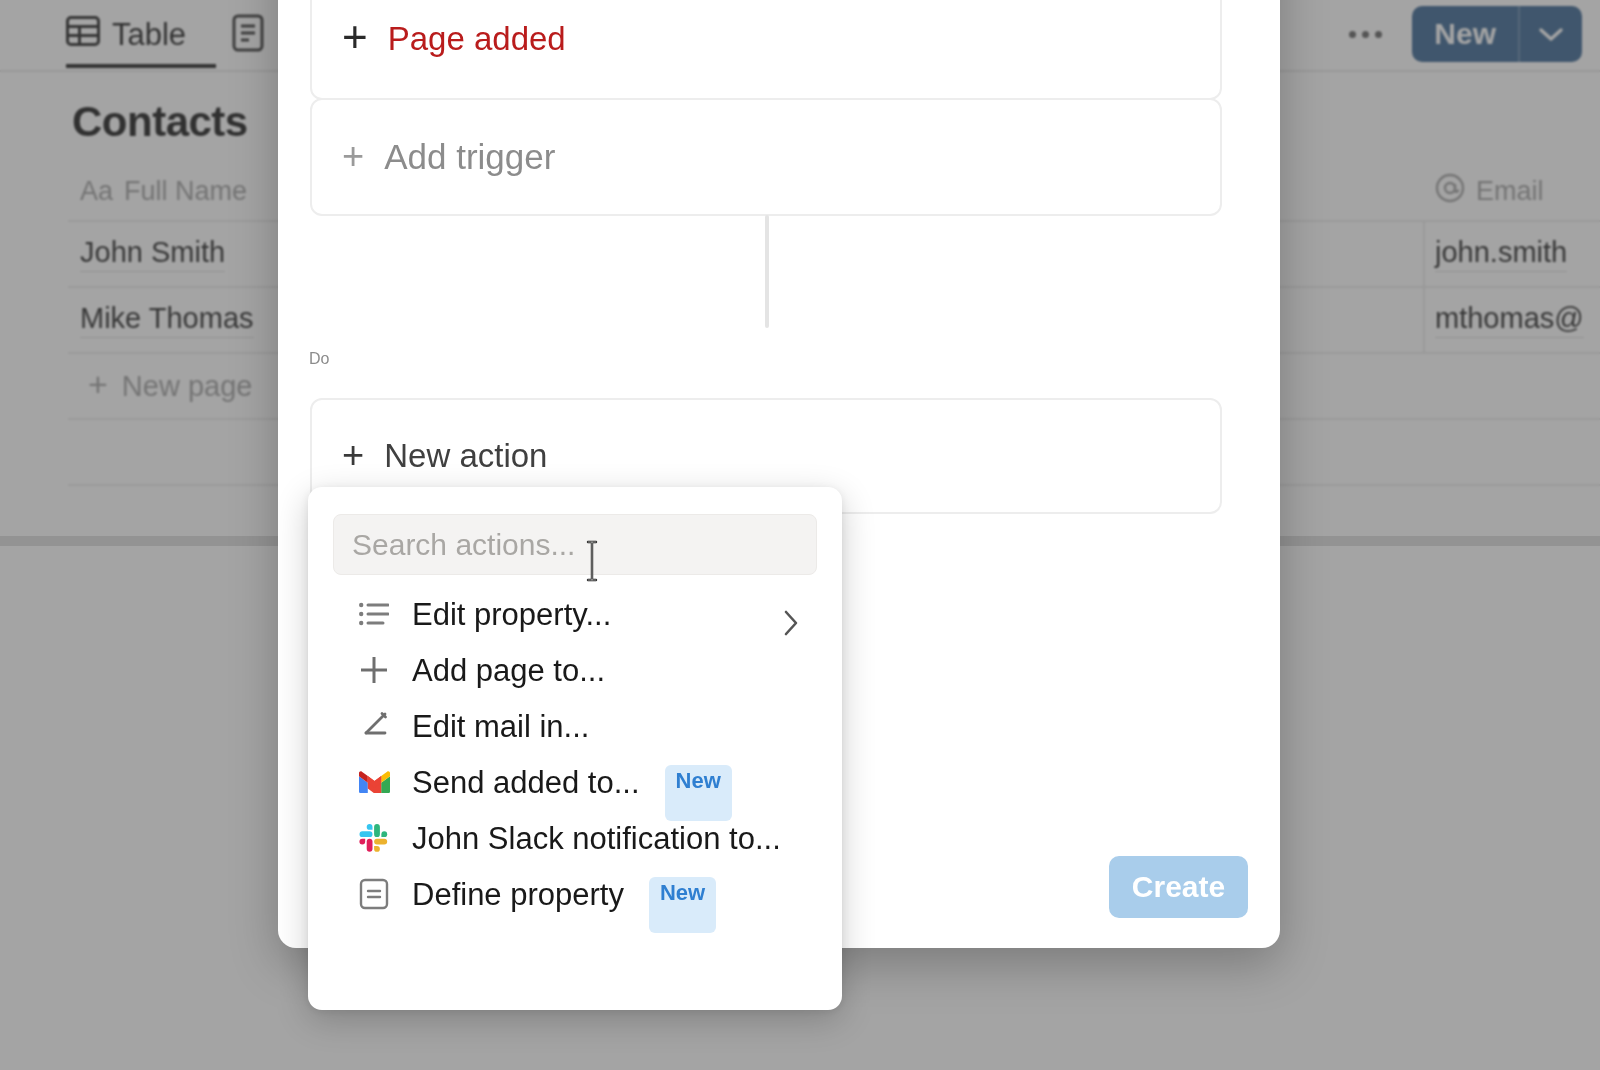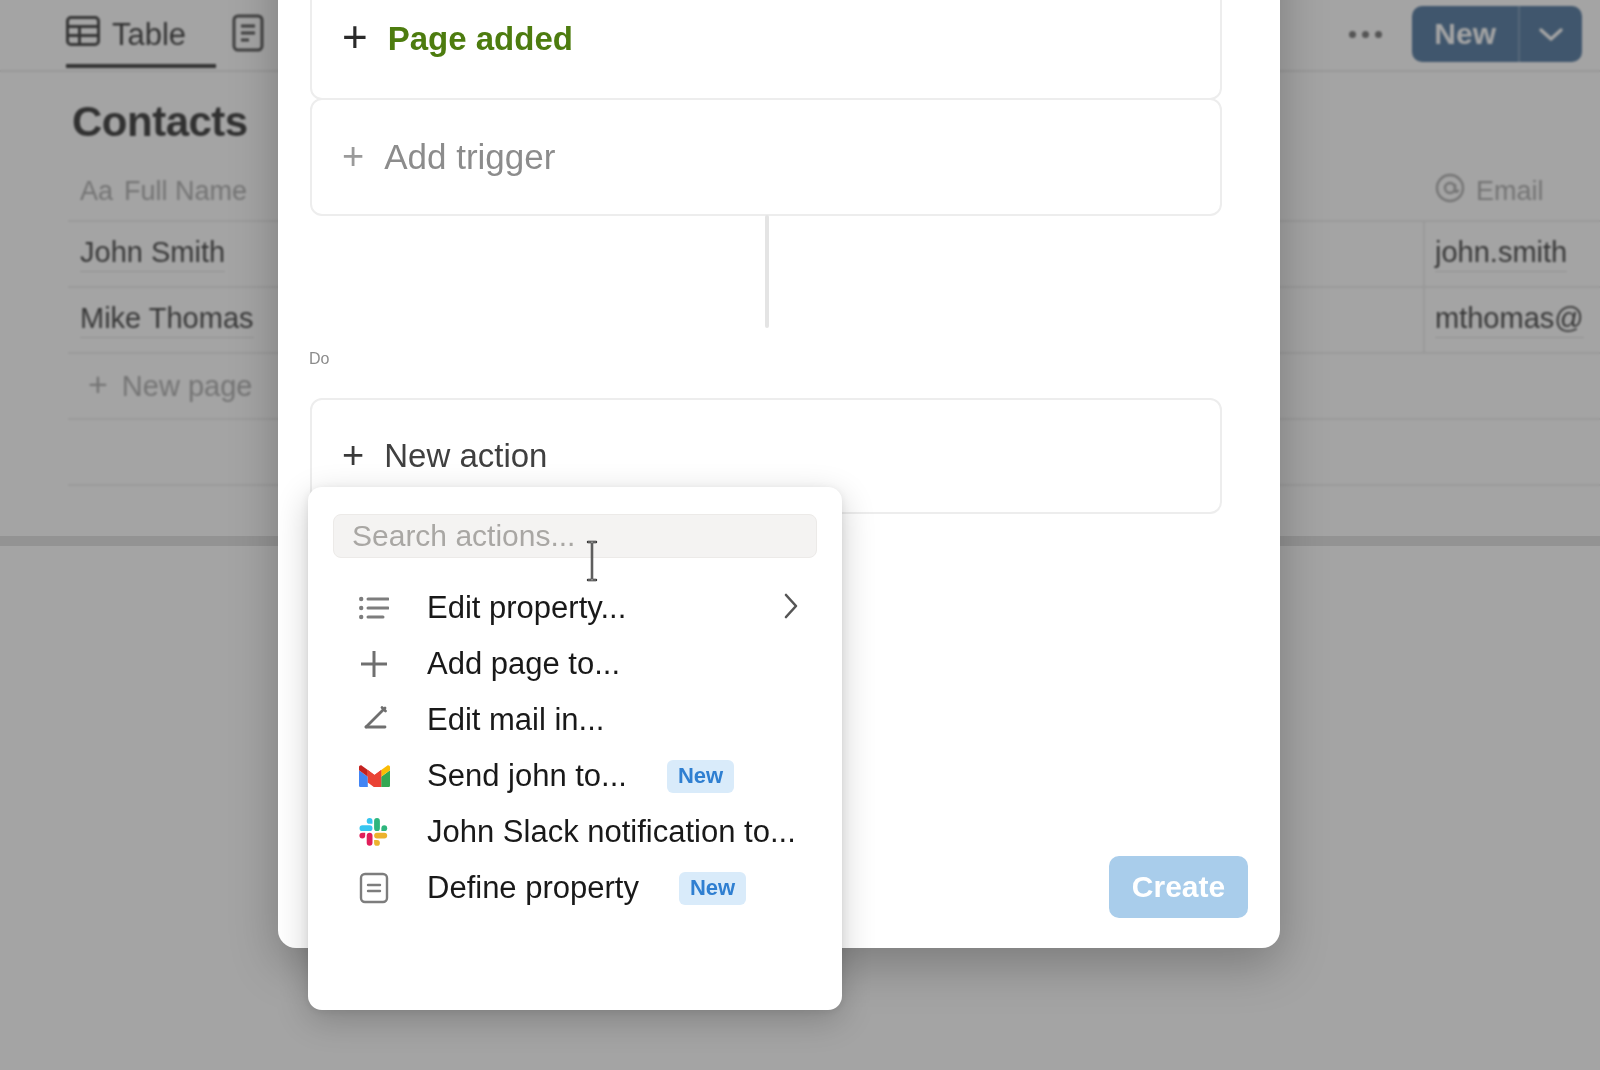--- a/index.html
+++ b/index.html
@@ -150,21 +150,21 @@
 
   .card .row { display: flex; align-items: center; gap: 20px; }
   .card .plus-lg {
     font-size: 44px; font-weight: 300; color: #2a2a2a; line-height: 1;
     margin-top: -4px;
   }
   .card .plus-md {
     font-size: 38px; font-weight: 300; color: #9a9a9a; line-height: 1;
     margin-top: -3px;
   }
-  .card .lbl-dark { font-size: 33px; color: #4d7c0f; font-weight: 700; }
+  .card .lbl-dark { font-size: 33px; color: #b91c1c; font-weight: 400; }
   .card .lbl-grey { font-size: 35px; color: #8c8c8c; }
   .card .plus-dk {
     font-size: 38px; font-weight: 300; color: #3a3a3a; line-height: 1;
     margin-top: -3px;
   }
 
   .connector {
     position: absolute;
     left: 487px; top: 355px; width: 4px; height: 113px;
     background: #e4e4e4; border-radius: 3px;
@@ -189,35 +189,35 @@
   #dropdown {
     position: absolute;
     left: 308px; top: 487px;
     width: 534px; height: 523px;
     background: #ffffff;
     border-radius: 14px;
     box-shadow: 0 10px 34px rgba(0,0,0,0.20), 0 2px 8px rgba(0,0,0,0.08);
     padding: 27px 25px 0 25px;
   }
   #search-box {
-    width: 484px; height: 44px;
+    width: 484px; height: 61px;
     background: #f4f3f2;
     border: 1px solid #eceae8;
     border-radius: 8px;
     display: flex; align-items: center;
     padding: 0 18px;
   }
   #search-box .ph { font-size: 30px; color: #a9a7a4; }
 
   .menu { margin-top: 22px; }
   .menu-item {
-    display: flex; align-items: center;
+    display: flex; 
     height: 56px;
     padding-left: 24px;
-    gap: 36px;
+    gap: 21px;
     position: relative;
   }
   .menu-item .mlabel { font-size: 31px; color: #191919; }
   .micon {
     width: 34px; height: 34px;
     display: flex; align-items: center; justify-content: center;
     flex: 0 0 34px;
   }
   .badge {
     background: #d9ebfa;
@@ -427,21 +427,21 @@
       <span class="micon">
         <svg width="34" height="26" viewBox="0 0 34 26">
           <path d="M2 24V7.2l8.8 6.6V24H3.2A1.2 1.2 0 012 22.8z" fill="#4285F4"></path>
           <path d="M31.8 24h-7.6V13.8L33 7.2v15.6A1.2 1.2 0 0131.8 24z" fill="#34A853"></path>
           <path d="M10.8 13.8L2 7.2V4.1C2 2.6 3.7 1.8 4.9 2.7l5.9 4.4z" fill="#C5221F"></path>
           <path d="M24.2 13.8L33 7.2V4.1c0-1.5-1.7-2.3-2.9-1.4l-5.9 4.4z" fill="#FBBC04"></path>
           <path d="M10.8 24V7.1L17.5 12l6.7-4.9V24h-7.4l-6-4.4z" fill="#EA4335"></path>
           <path d="M10.8 7.1l6.7 5 6.7-5v6.7l-6.7 5-6.7-5z" fill="#EA4335"></path>
         </svg>
       </span>
-      <span class="mlabel">Send john to...</span>
+      <span class="mlabel">Send added to...</span>
       <span class="badge">New</span>
     </div>
 
     <div class="menu-item">
       <span class="micon">
         <svg width="32" height="32" viewBox="0 0 32 32">
           <g>
             <path d="M7.2 19.6a2.9 2.9 0 11-2.9-2.9h2.9z" fill="#E01E5A"></path>
             <path d="M8.7 19.6a2.9 2.9 0 015.8 0v7.2a2.9 2.9 0 11-5.8 0z" fill="#E01E5A"></path>
             <path d="M11.6 7.8a2.9 2.9 0 112.9-2.9v2.9z" fill="#36C5F0"></path>

